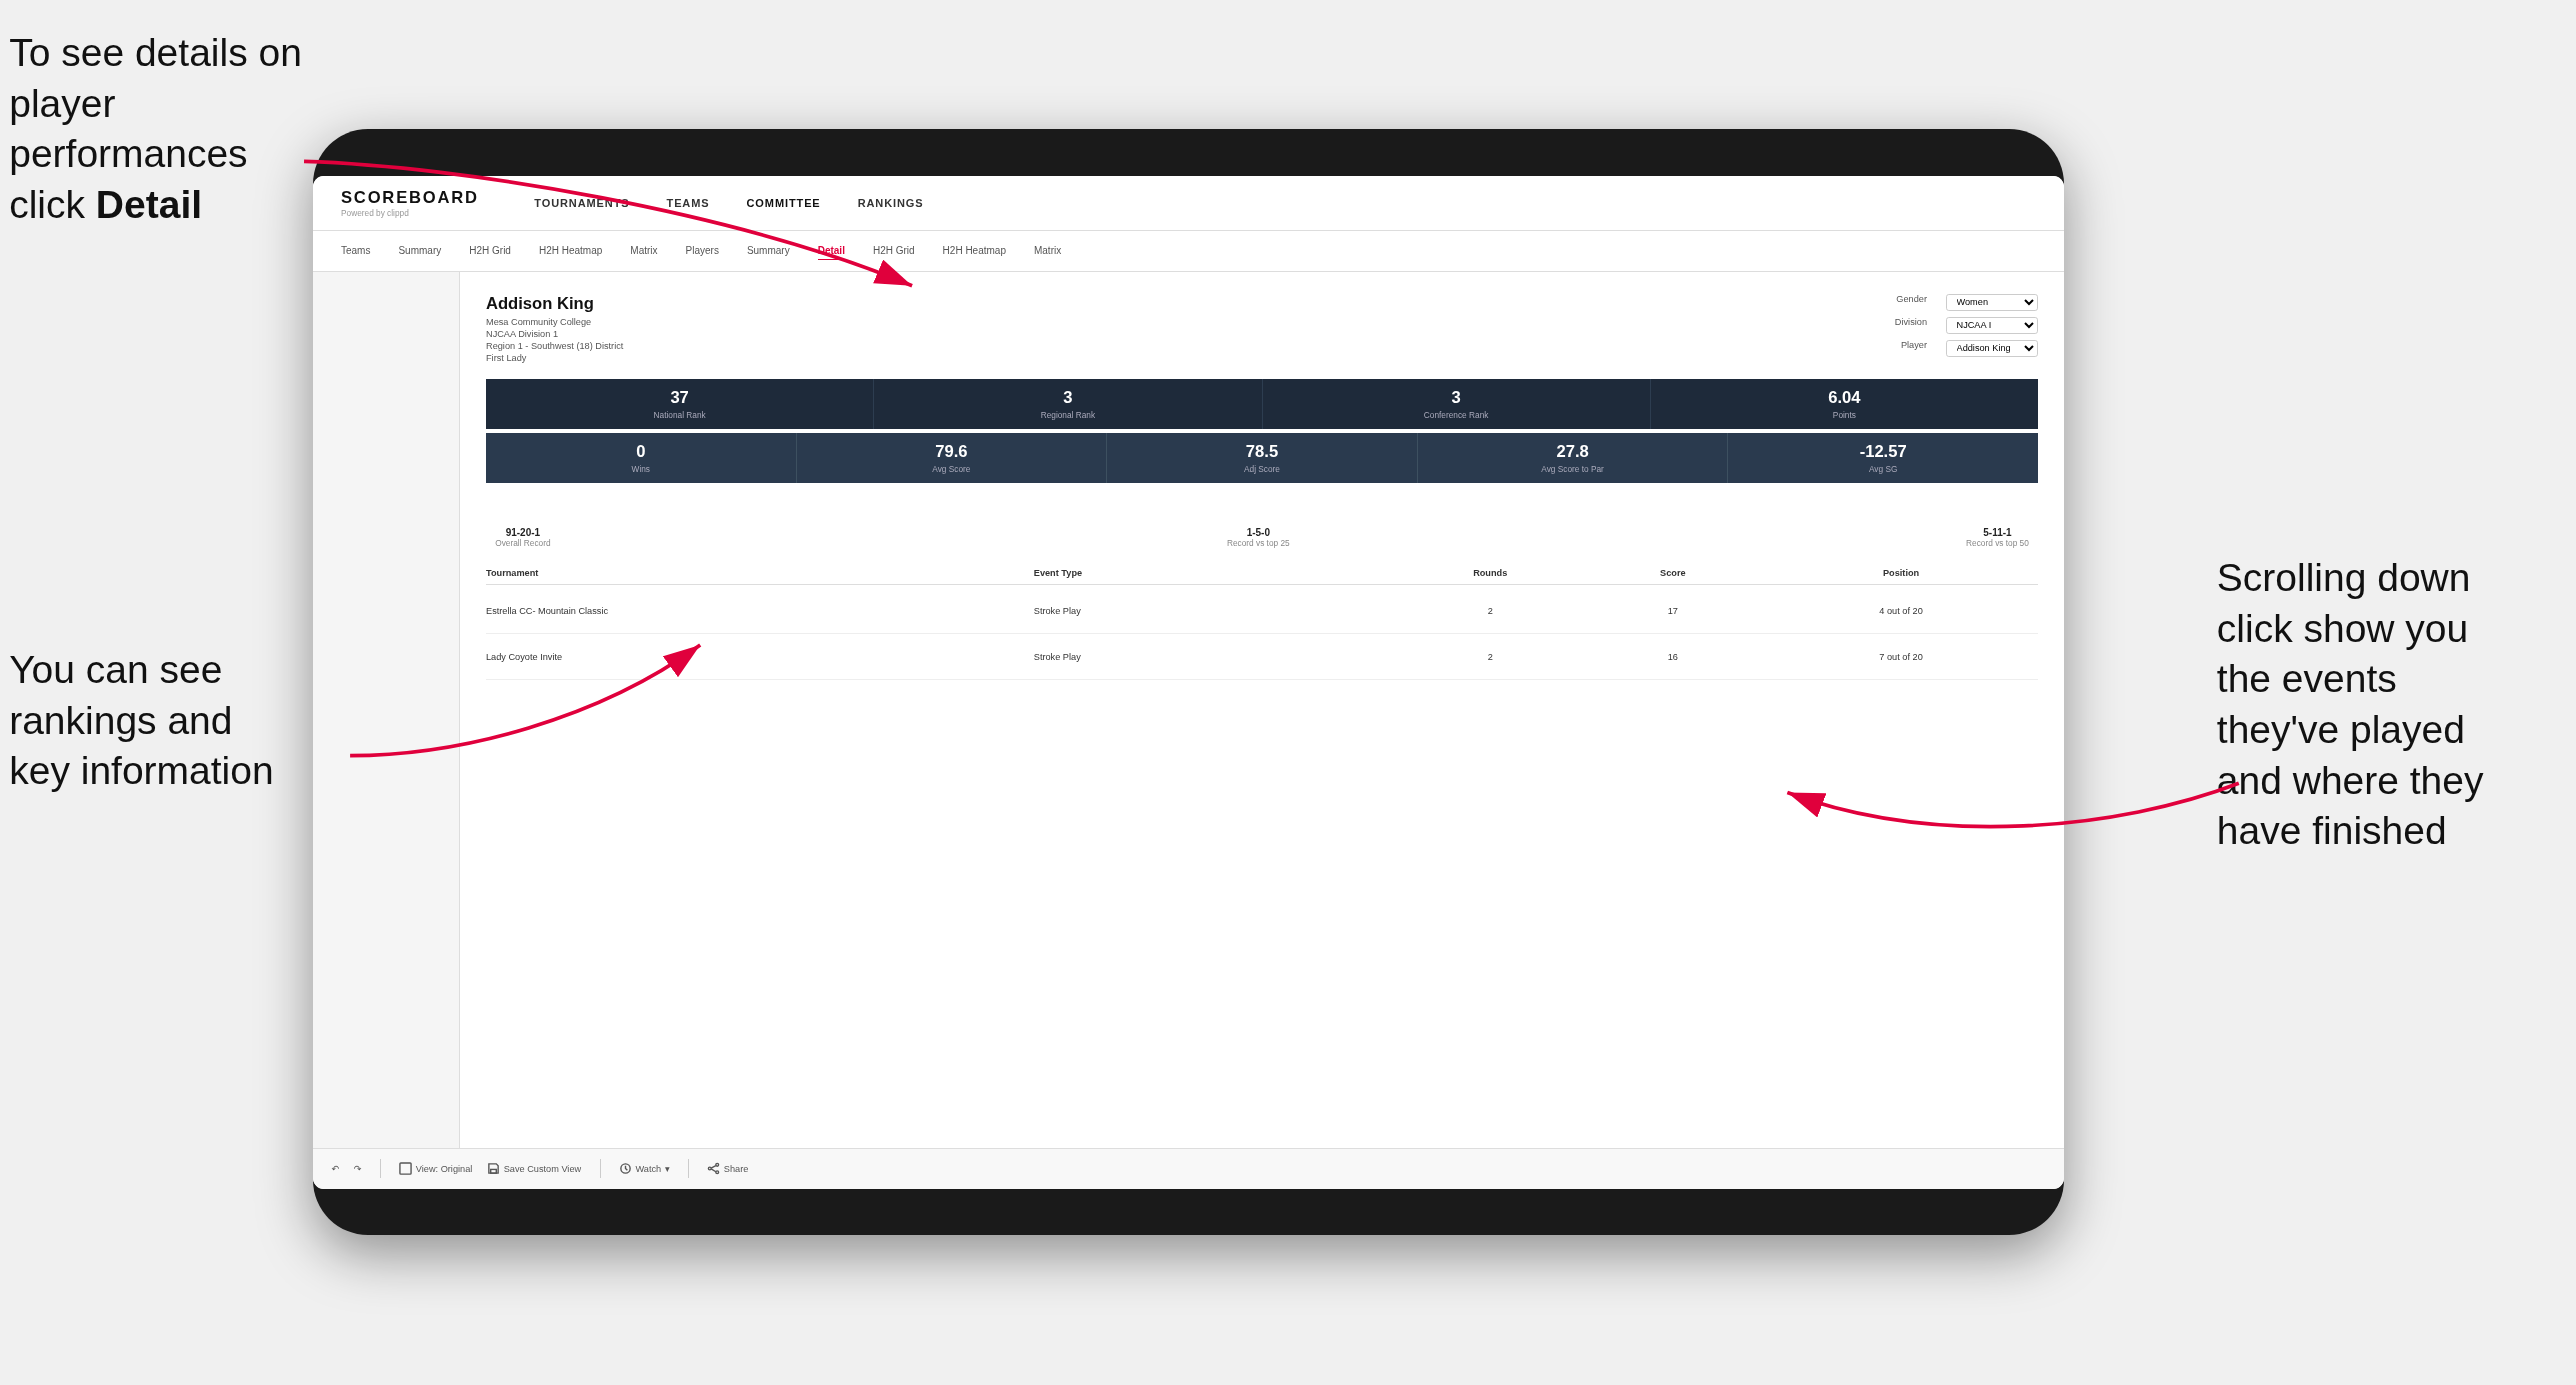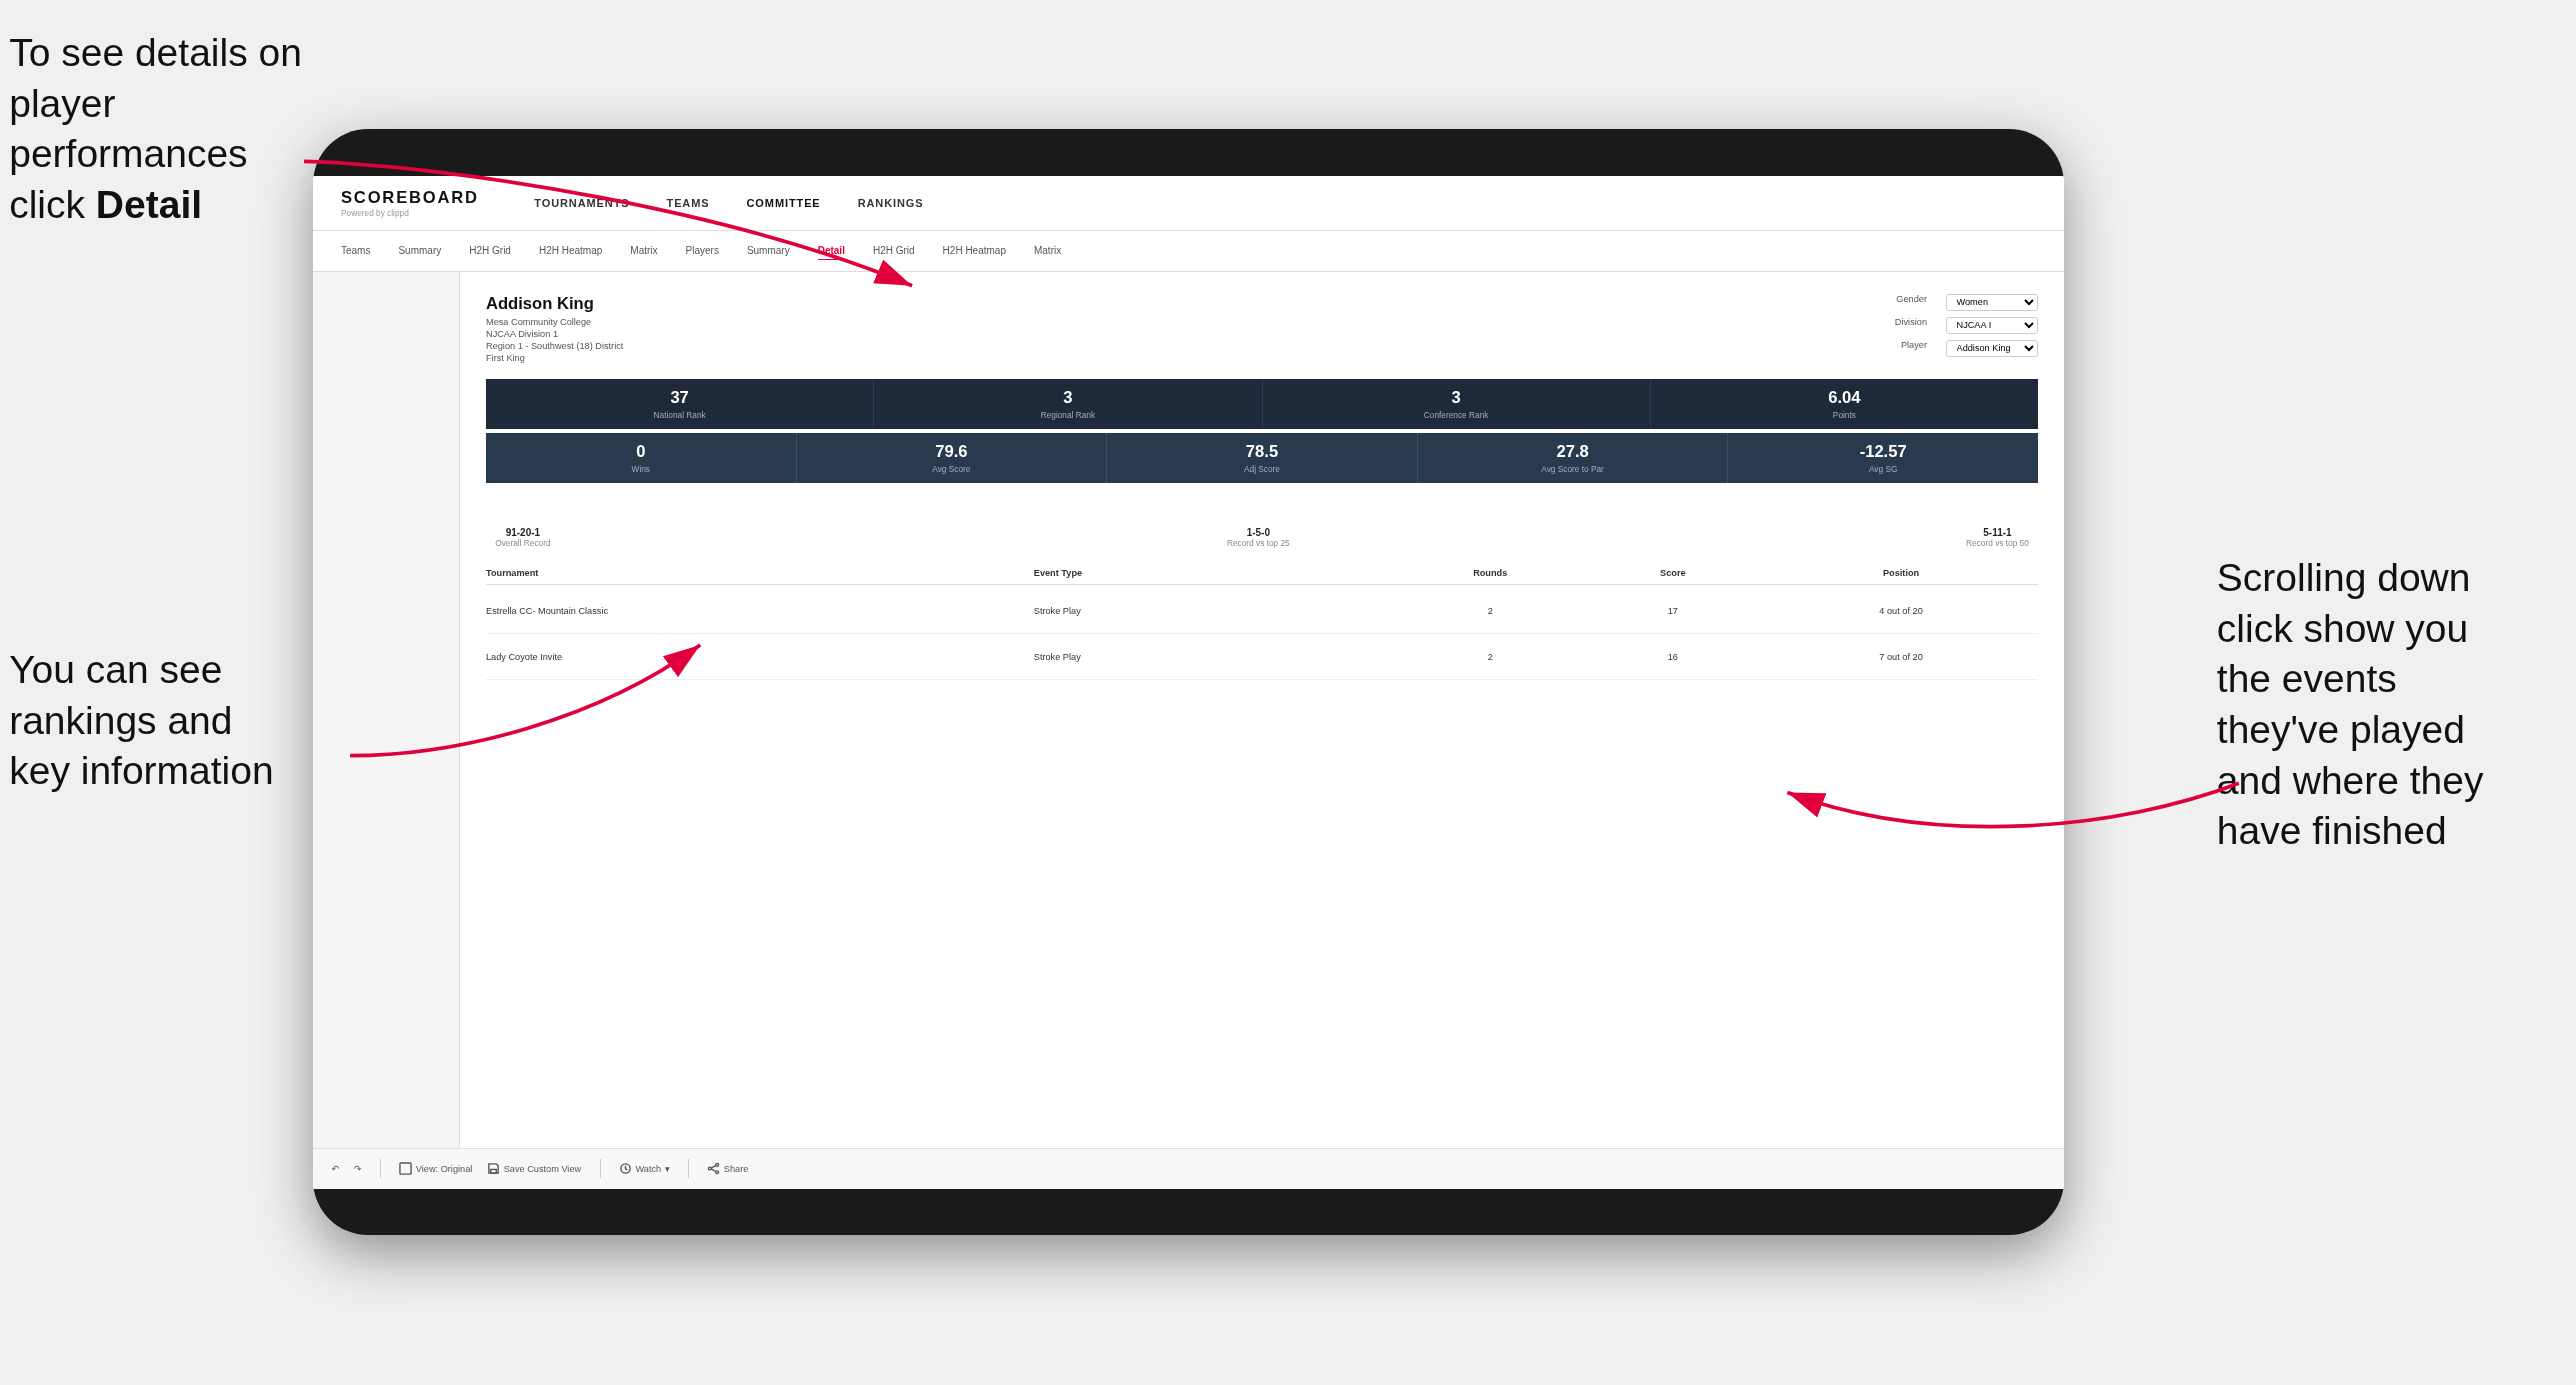--- a/index.html
+++ b/index.html
@@ -64,21 +64,21 @@
       box-shadow: 0 18.4px 55px rgba(0,0,0,0.4);
       display: flex;
       align-items: center;
       justify-content: center;
     }
 
     .tablet-screen {
       width: 1764px;
       height: 1013px;
       background: #fff;
-      border-radius: 2px;
+      border-radius: 11px;
       overflow: hidden;
       display: flex;
       flex-direction: column;
     }
 
     
     .top-nav {
       background: #fff;
       border-bottom: 0.9px solid #ddd;
       padding: 0 28px;
@@ -396,21 +396,21 @@
     <div class="main-content">
       <div class="sidebar"></div>
       <div class="content-panel">
 
         <div class="player-header">
           <div class="player-info">
             <h2>Addison King</h2>
             <p>Mesa Community College</p>
             <p>NJCAA Division 1</p>
             <p>Region 1 - Southwest (18) District</p>
-            <p>First King</p>
+            <p>First Lady</p>
           </div>
           <div class="player-filters">
             <div class="filter-row">
               <span>Gender</span>
               <select>
                 <option>Women</option>
               </select>
             </div>
             <div class="filter-row">
               <span>Division</span>

